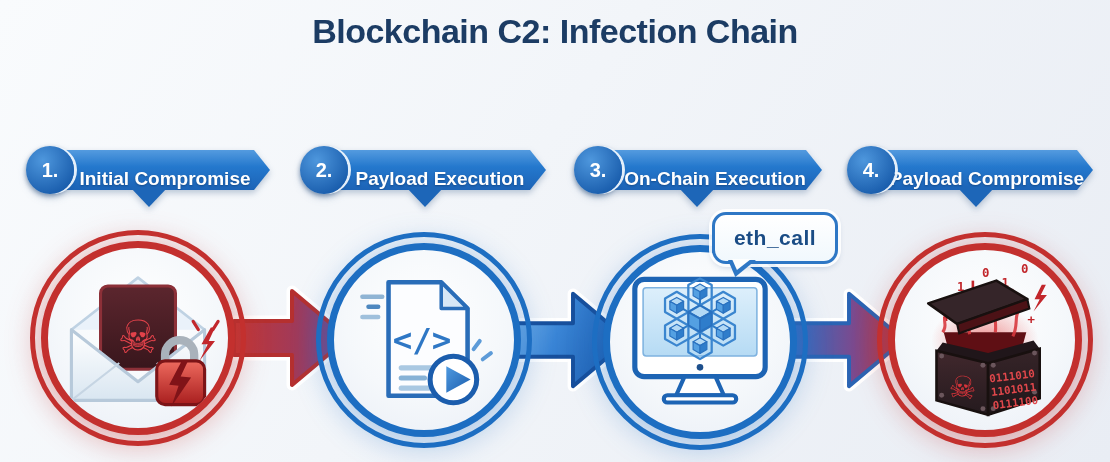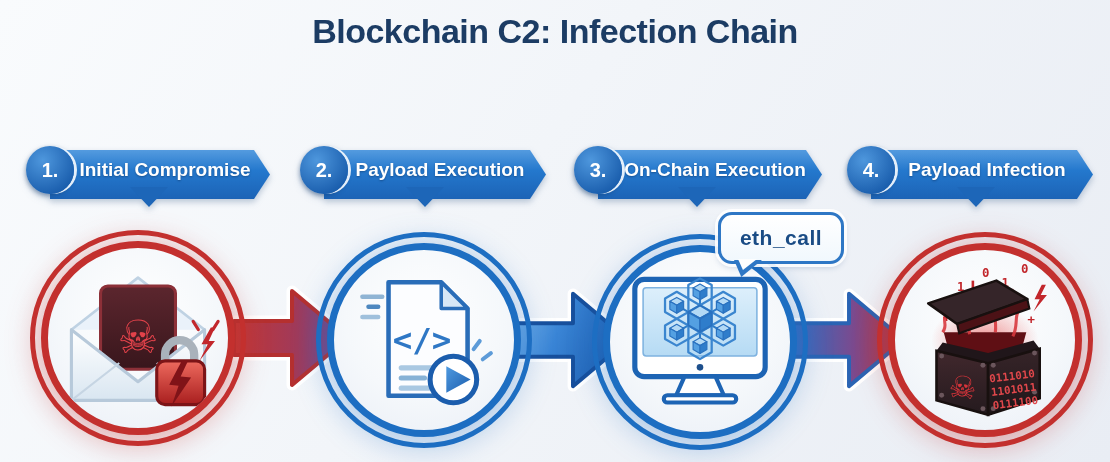--- a/index.html
+++ b/index.html
@@ -11,22 +11,22 @@
   .title{
     position:absolute;top:12px;left:0;width:100%;text-align:center;
     font-size:34px;font-weight:700;letter-spacing:-0.5px;color:#1c3c64;
   }
   
   .banner{position:absolute;height:40px;filter:drop-shadow(0 3px 3px rgba(30,70,120,.28));}
   .band{
     position:absolute;left:24px;top:0;right:0;height:40px;
     background:linear-gradient(180deg,#549bdf 0%,#2478cd 42%,#1c63b6 100%);
     clip-path:polygon(0 0,calc(100% - 16px) 0,100% 50%,calc(100% - 16px) 100%,0 100%);
-    display:flex;align-items:flex-start;justify-content:center;
-    padding:9px 30px 0 40px;
+    display:flex;align-items:flex-end;justify-content:center;
+    padding:0 30px 0 40px;
   }
   .band-label{
     color:#fff;font-weight:700;font-size:19px;white-space:nowrap;
     text-shadow:0 1px 2px rgba(10,40,80,.45);
   }
   .tail{
     position:absolute;top:37px;width:38px;height:20px;background:#1d66b8;
     clip-path:polygon(0 0,100% 0,50% 100%);
   }
   .badge{
@@ -51,21 +51,21 @@
     display:flex;align-items:center;justify-content:center;overflow:hidden;
   }
   
   .arrow{position:absolute;z-index:1;}
   
   .bubble{
     position:absolute;left:712px;top:212px;width:120px;height:46px;z-index:5;
     background:linear-gradient(180deg,#ffffff,#f1f8fd);
     border:3.5px solid #2e77c5;border-radius:14px;
     box-shadow:0 0 0 3px rgba(255,255,255,.9),0 3px 6px rgba(30,70,130,.25);
-    display:flex;align-items:center;justify-content:center;margin-left:6px;
+    display:flex;align-items:center;justify-content:center;
   }
   .bubble-label{font-size:21px;font-weight:800;color:#1a4c85;letter-spacing:0.5px;}
   .bubble::before{
     content:"";position:absolute;left:13px;bottom:-16px;width:28px;height:17px;
     background:#2e77c5;clip-path:polygon(0 0,100% 0,26% 100%);
   }
   .bubble::after{
     content:"";position:absolute;left:17px;bottom:-9px;width:19px;height:11px;
     background:#fdfefe;clip-path:polygon(0 0,100% 0,26% 100%);
   }
@@ -100,21 +100,21 @@
     <span class="band-label">On-Chain Execution</span>
   </div>
   <div class="tail" style="left:104px;"></div>
   <div class="badge">
     <span>3.</span>
   </div>
 </div>
 
 <div class="banner" style="left:847px;top:150px;width:246px;">
   <div class="band">
-    <span class="band-label">Payload Infection</span>
+    <span class="band-label">Payload Compromise</span>
   </div>
   <div class="tail" style="left:110px;"></div>
   <div class="badge">
     <span>4.</span>
   </div>
 </div>
 
 <div class="arrow" style="left:232px;top:281px;">
   <svg width="120" height="114" viewBox="0 0 120 114">
     <defs>

